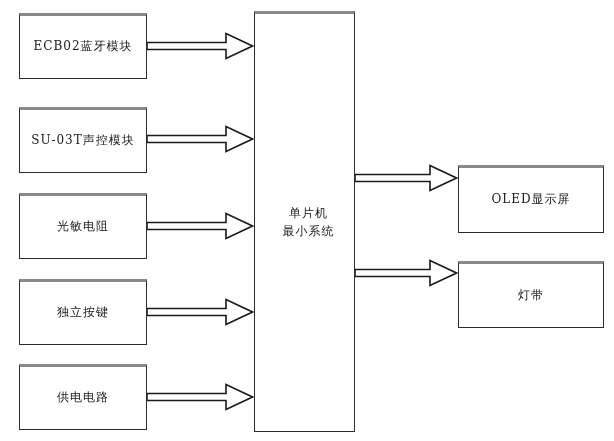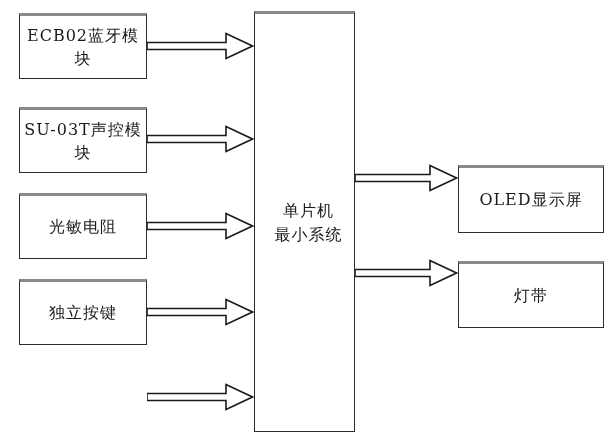--- a/index.html
+++ b/index.html
@@ -25,21 +25,21 @@
   .box {
     position: absolute;
     background: var(--background);
     border: 1.5px solid var(--box-border);
     border-top: 3px solid var(--box-border-top);
     display: flex;
     align-items: center;
     justify-content: center;
     text-align: center;
     color: var(--text);
-    font-size: 16px;
+    font-size: 12px;
     letter-spacing: 1px;
     line-height: 1.45;
   }
   .input-box  { left: 19px;  width: 128px; height: 66px; }
   .center-box { left: 254px; top: 11px; width: 101px; height: 421px; padding-left: 8px; }
   .output-box { left: 458px; width: 146px; margin-top: 20px; }
   .arrow { position: absolute; color: var(--arrow-stroke); display: block; }
 </style>
 </head>
 <body>
@@ -50,20 +50,23 @@
     <span>ECB02蓝牙模块</span>
   </div>
   <div class="box input-box" style="top:107px">
     <span>SU-03T声控模块</span>
   </div>
   <div class="box input-box" style="top:193px">
     <span>光敏电阻</span>
   </div>
   <div class="box input-box" style="top:279px">
     <span>独立按键</span>
+  </div>
+  <div class="box input-box" style="top:364px">
+    <span>供电电路</span>
   </div>
 
   <div class="box center-box">
     <span>
       <span>单片机</span><br>
       <span>最小系统</span>
     </span>
   </div>
 
   <div class="box output-box" style="top:145px;height:68px">

